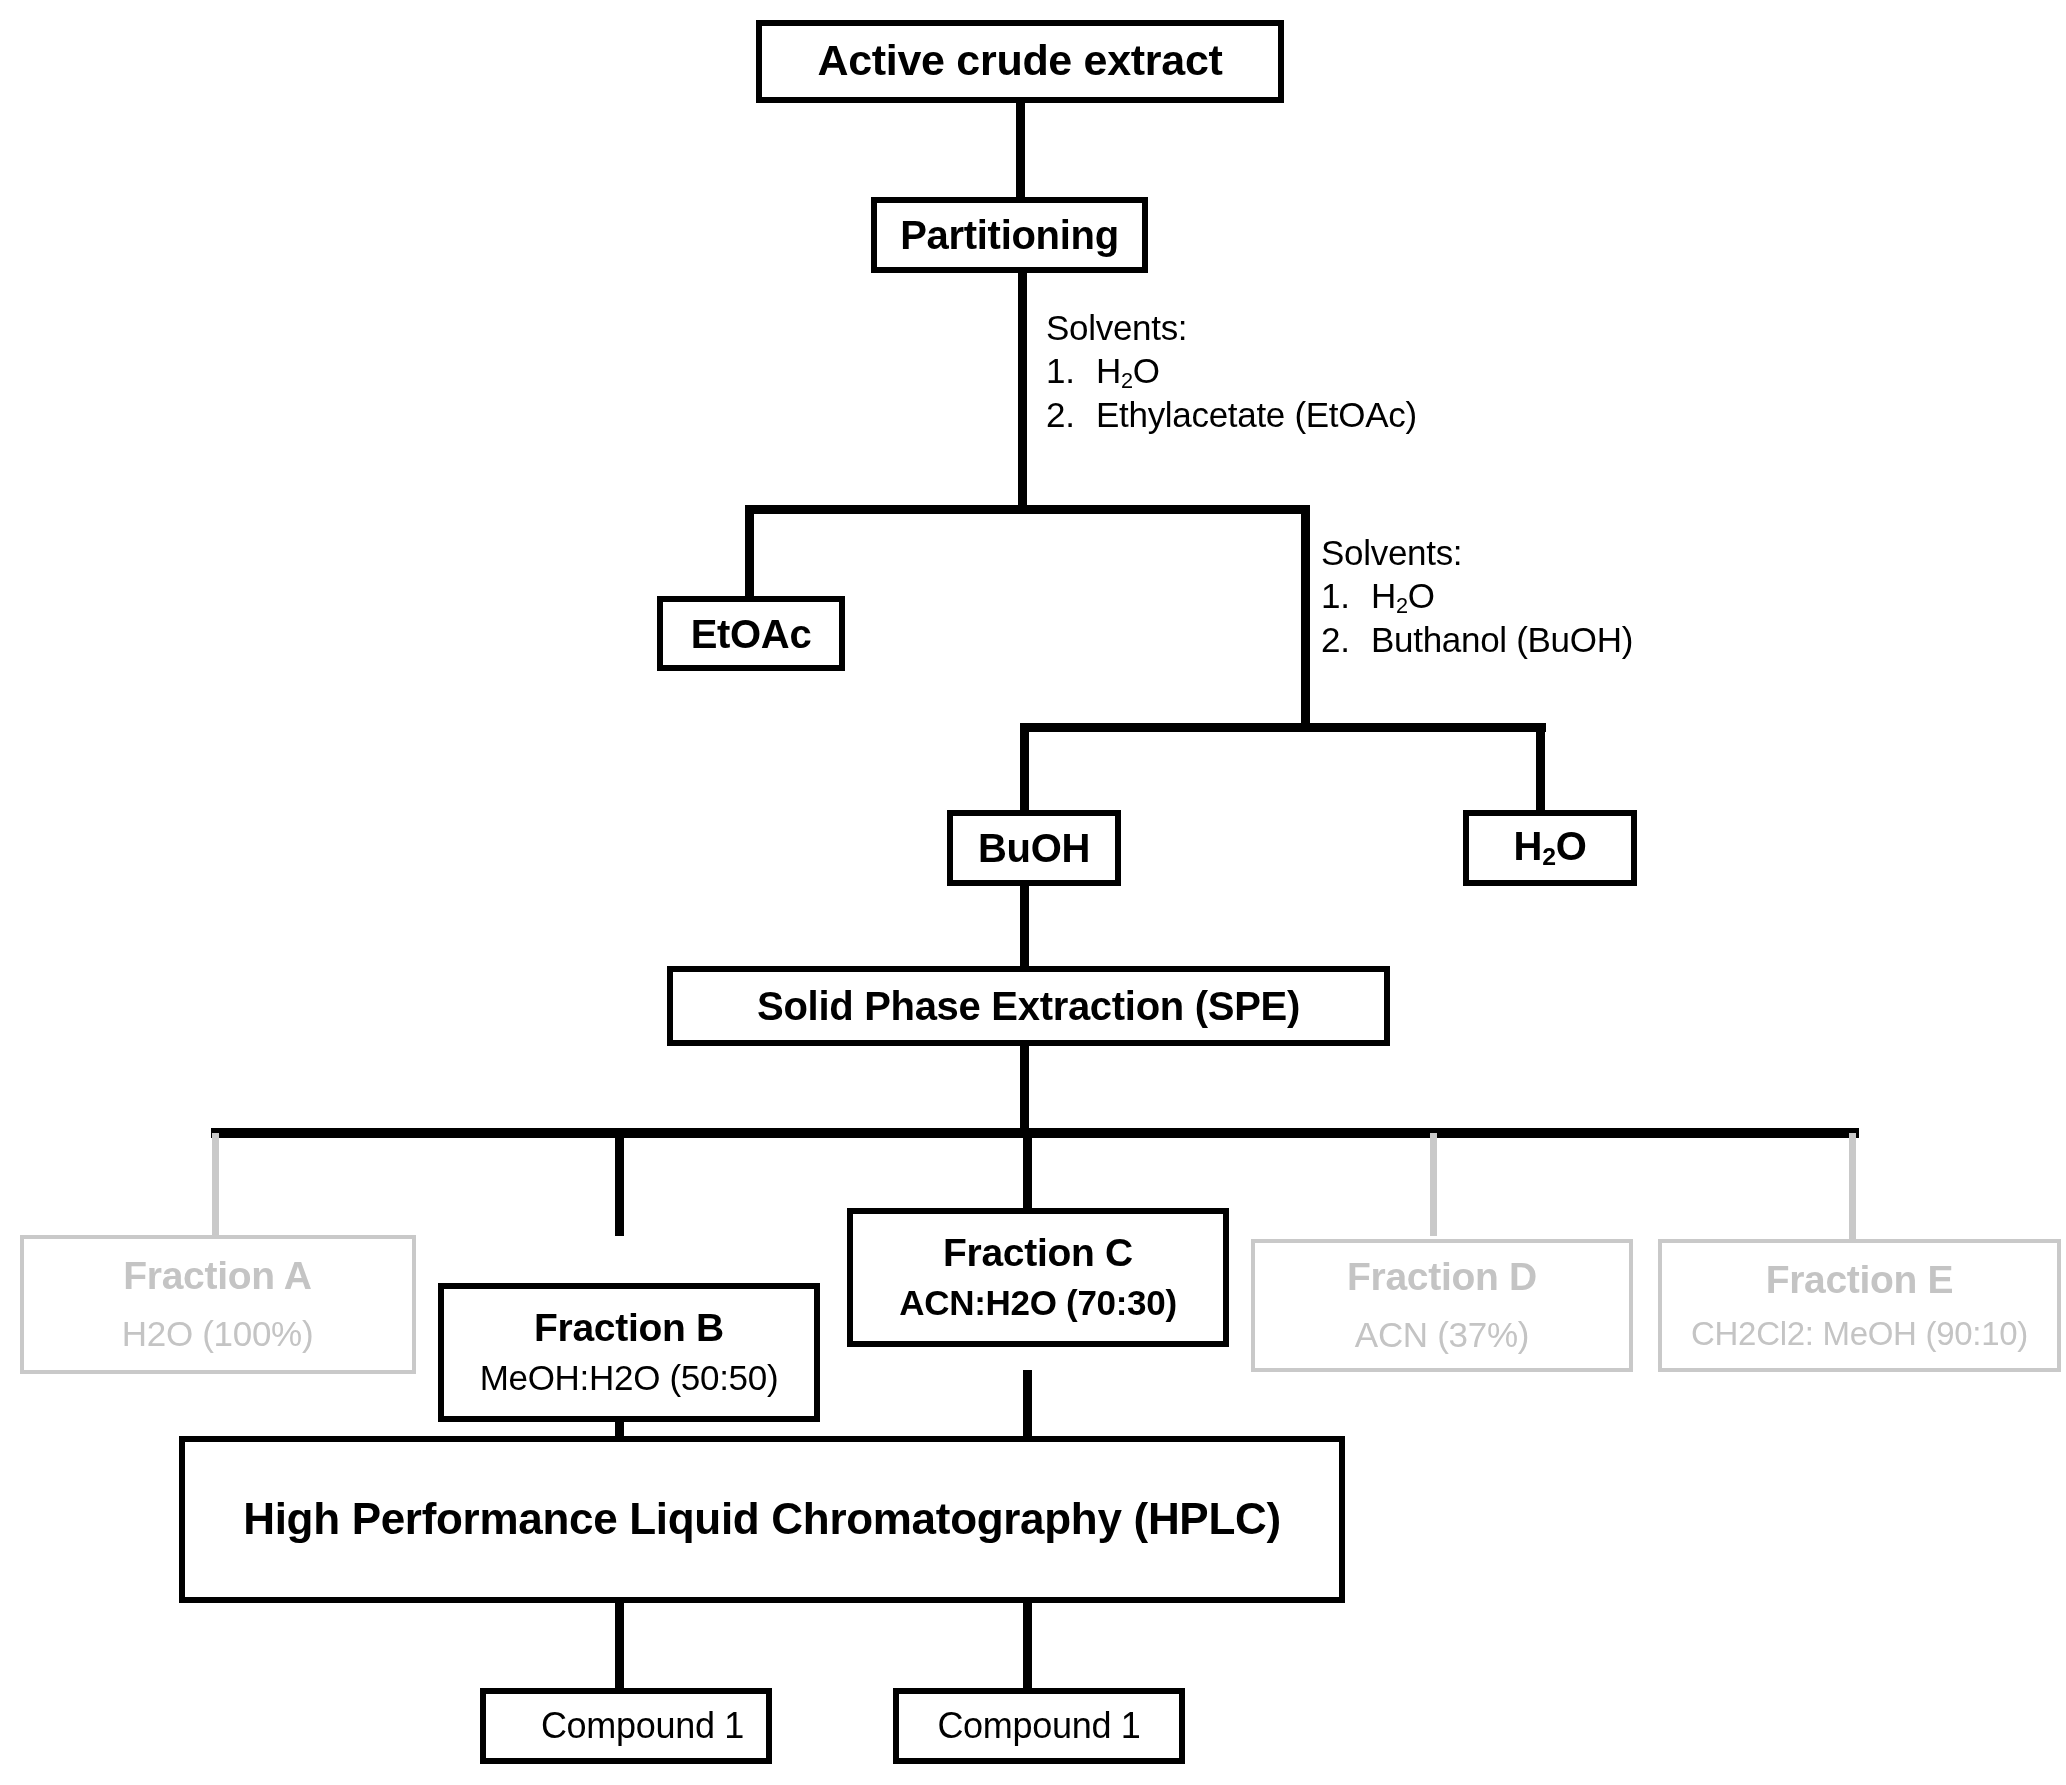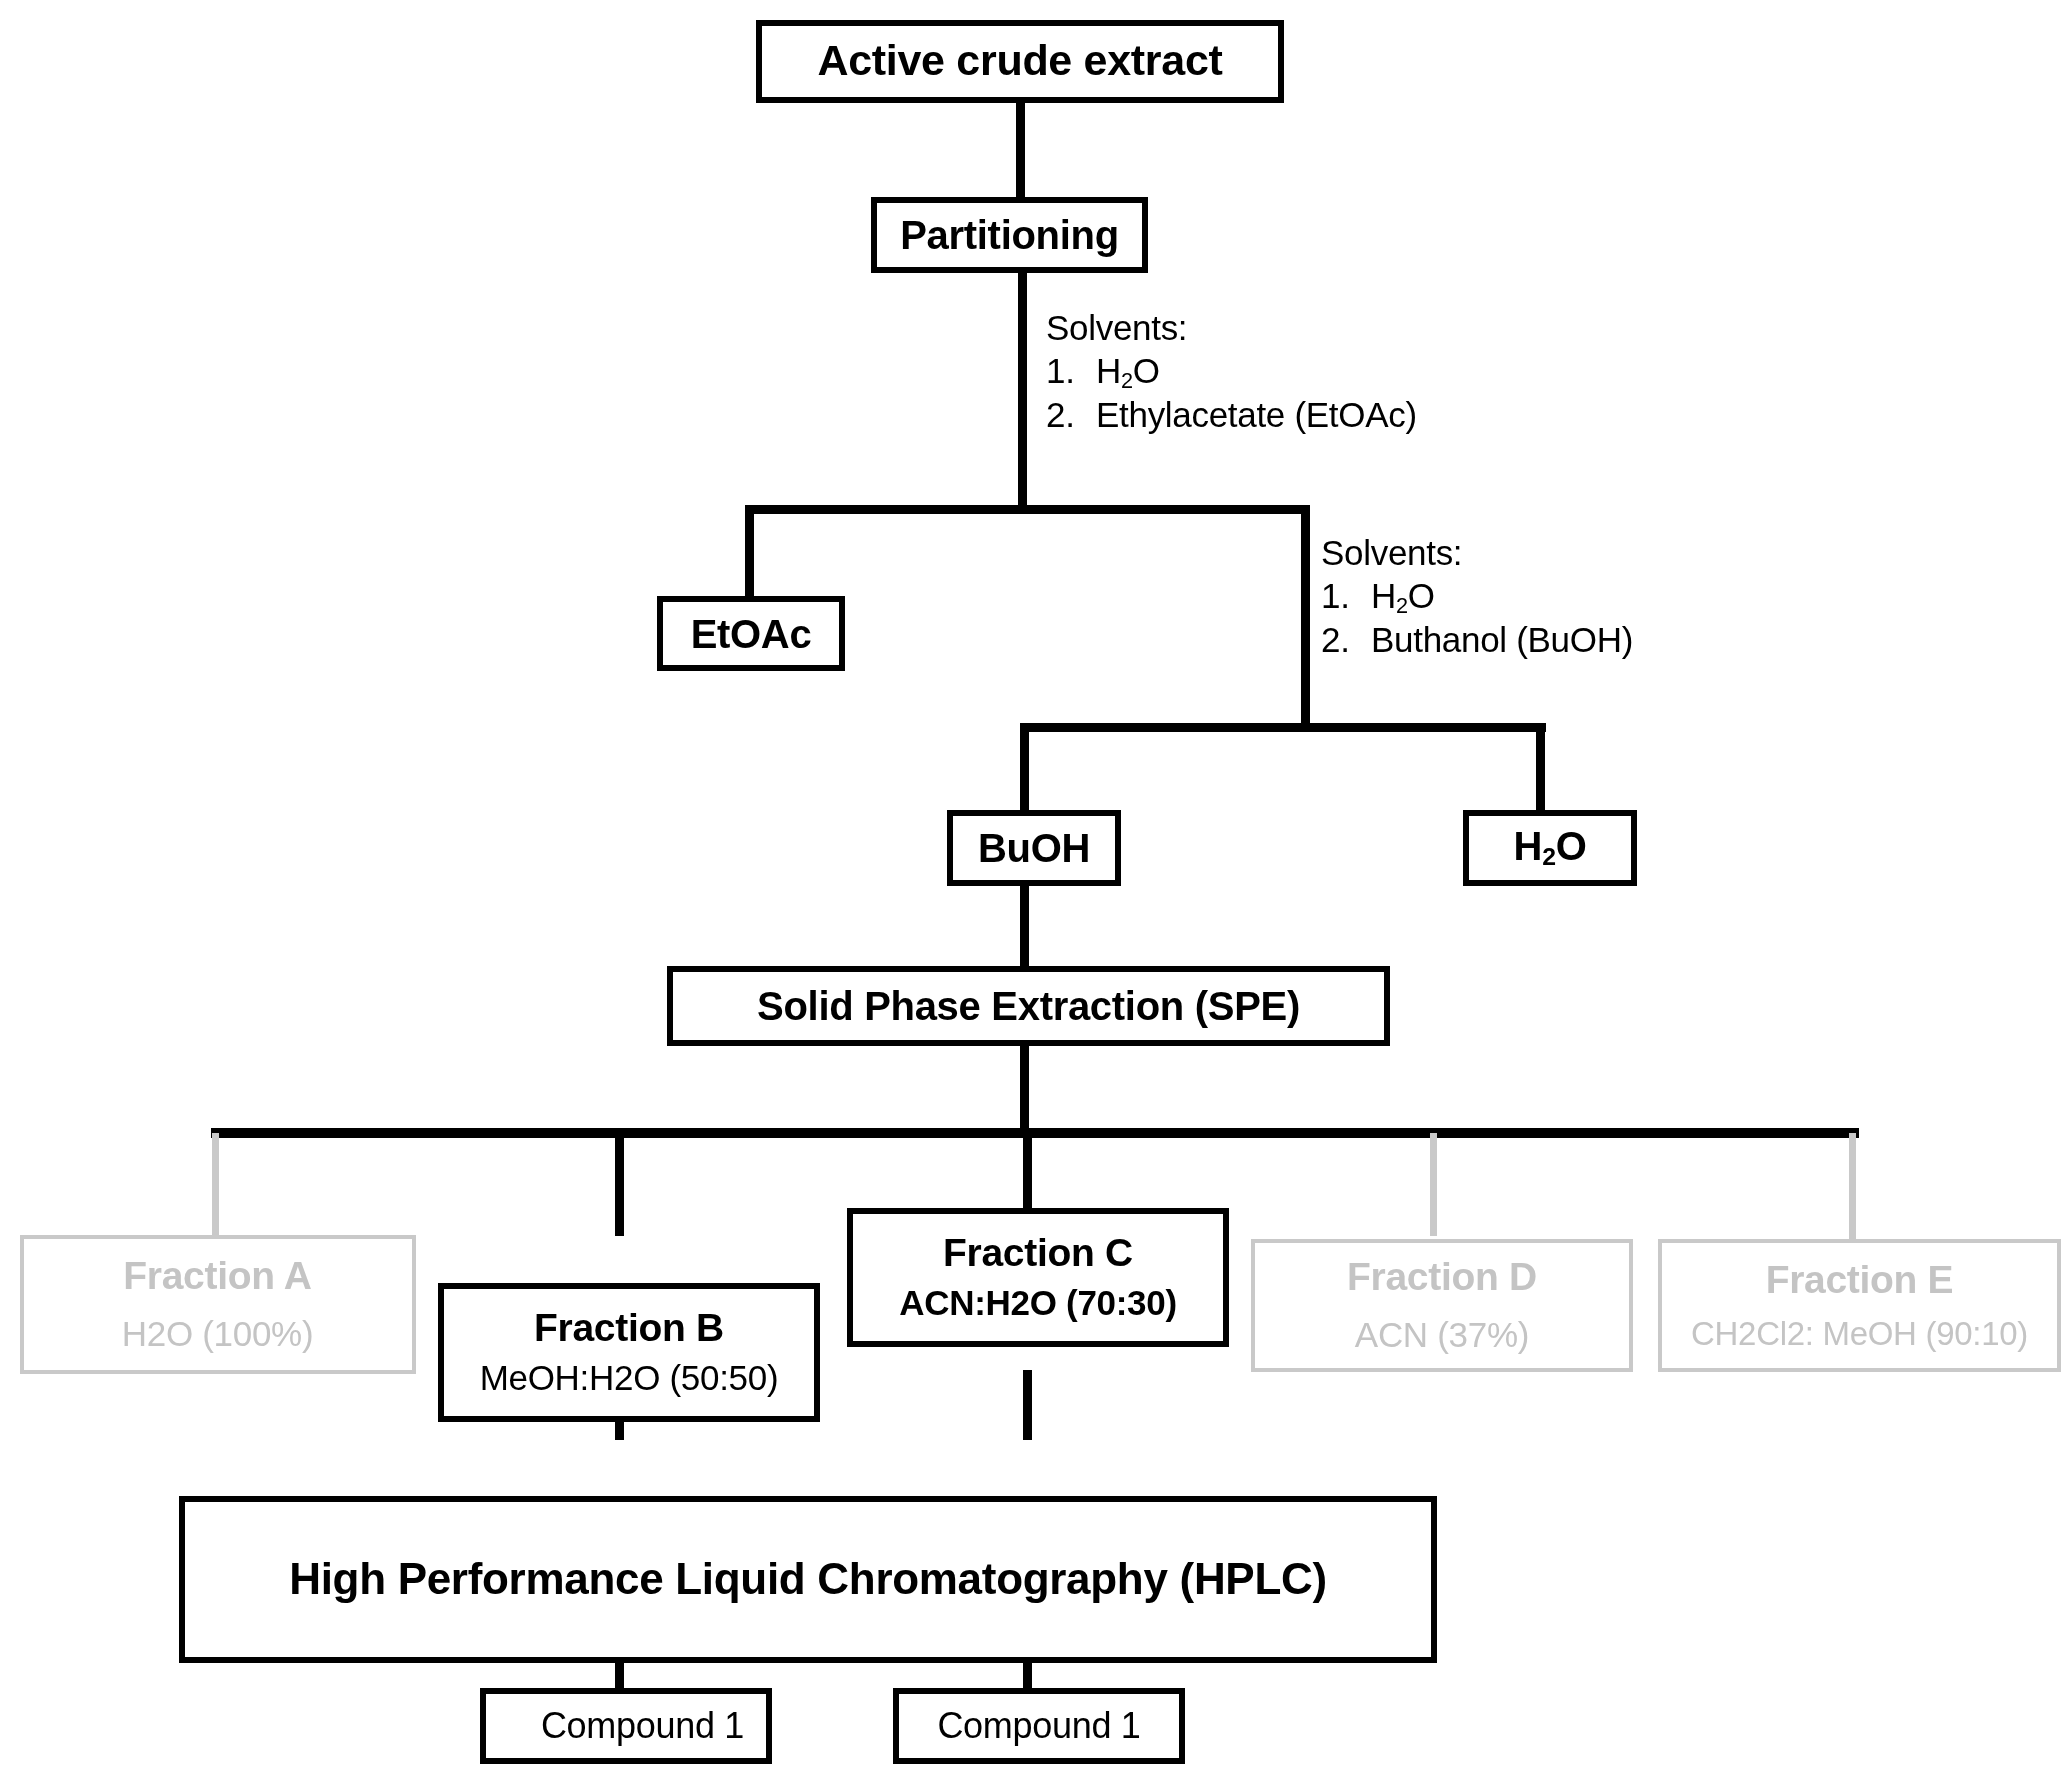--- a/index.html
+++ b/index.html
@@ -133,21 +133,21 @@
   </div>
 
   <div class="box ghost" style="left:1658px;top:1239px;width:403px;height:133px;">
     <span class="b-title" style="font-size:39px;margin-bottom:8.3px;text-align:right;">Fraction E</span>
     <span class="b-sub" style="font-size:33px;white-space:nowrap;">CH2Cl2: MeOH (90:10)</span>
   </div>
 
   <div class="vline" style="left:615px;top:1370px;width:9px;height:70px;"></div>
   <div class="vline" style="left:1023px;top:1370px;width:9px;height:70px;"></div>
 
-  <div class="box" style="left:179px;top:1496px;width:1258px;height:167px;text-align:right;">
+  <div class="box" style="left:179px;top:1436px;width:1166px;height:167px;text-align:right;">
     <span class="b-title" style="font-size:44px;">High Performance Liquid  Chromatography (HPLC)</span>
   </div>
 
   <div class="vline" style="left:615px;top:1602px;width:9px;height:90px;"></div>
   <div class="vline" style="left:1023px;top:1602px;width:9px;height:90px;"></div>
 
   <div class="box" style="left:480px;top:1688px;width:292px;height:76px;">
     <span class="b-sub" style="font-size:36px;margin-left:33px;">Compound 1</span>
   </div>
 

